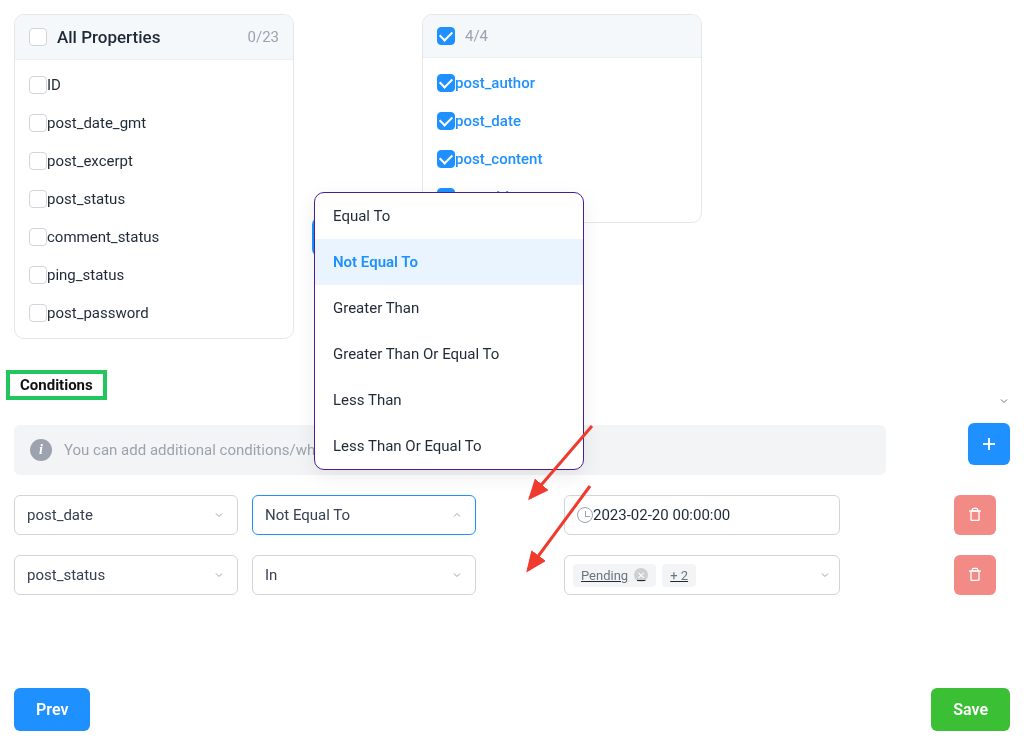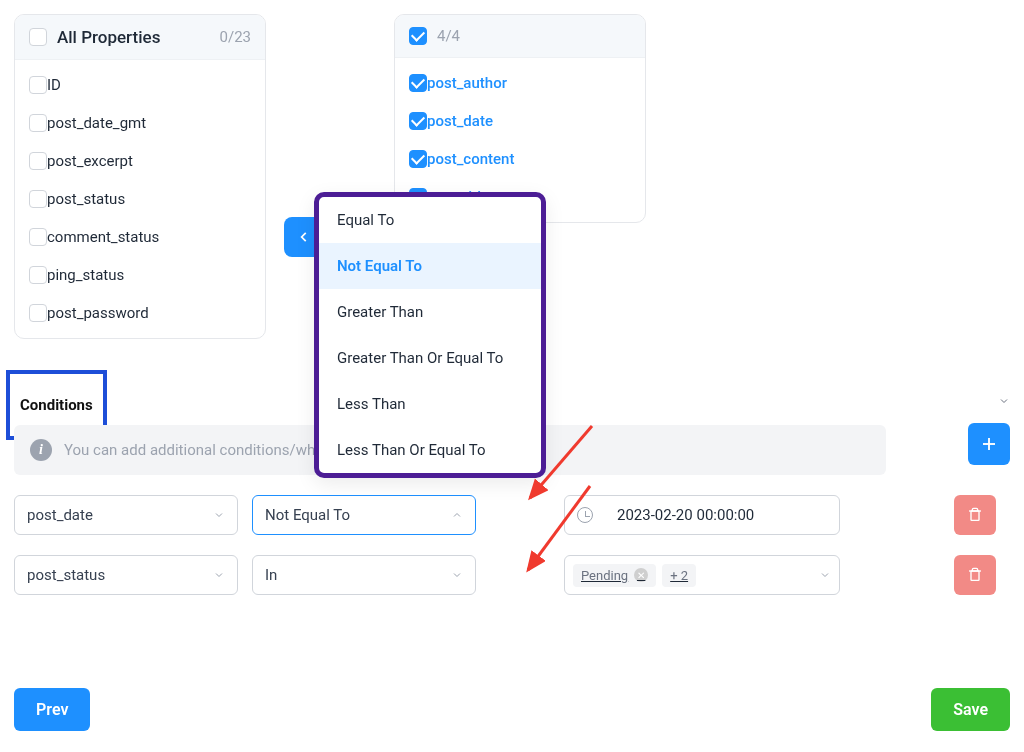--- a/index.html
+++ b/index.html
@@ -1,21 +1,21 @@
 <!DOCTYPE html>
 <html><head>
 <meta charset="utf-8">
 <style>
   * { box-sizing: border-box; margin: 0; padding: 0; font-family: -apple-system, BlinkMacSystemFont, "Segoe UI", Roboto, sans-serif; }
   body { background: #fff; width: 1024px; height: 752px; position: relative; font-size: 14px; color: #1f2937; }
 
   .transfer-wrap { display: flex; gap: 18px; padding: 14px 14px 0 14px; align-items: flex-start; }
 
   .panel {
-    width: 252px; border: 1px solid #e5e7eb; border-radius: 10px; background: #fff;
+    width: 280px; border: 1px solid #e5e7eb; border-radius: 10px; background: #fff;
     overflow: hidden;
   }
   .panel-header {
     background: #f5f8fb; padding: 12px 14px; display: flex; align-items: center; gap: 10px;
     border-bottom: 1px solid #eef1f4;
   }
   .panel-title { font-size: 17px; font-weight: 500; color: #1f2937; flex: 1; }
   .panel-count { font-size: 15px; color: #9ca3af; }
   .panel-list { padding: 6px 0; max-height: 290px; overflow: hidden; }
   .panel-item {
@@ -36,33 +36,33 @@
 
   .arrows { display: flex; gap: 12px; align-self: center; margin-top: 120px; }
   .arrow-btn {
     width: 40px; height: 40px; border-radius: 8px; background: #1e90ff; border: none;
     display: flex; align-items: center; justify-content: center; cursor: pointer;
   }
   .arrow-btn.disabled { background: #9fc8f8; }
   .arrow-btn svg { stroke: #fff; }
 
   .dropdown {
-    position: absolute; top: 192px; left: 314px; width: 232px; background: #fff;
-    border: 5px solid #4c1d95; border-radius: 10px; box-shadow: 0 6px 20px rgba(0,0,0,0.08);
+    position: absolute; top: 192px; left: 314px; width: 270px; background: #fff;
+    border: 1px solid #4c1d95; border-radius: 10px; box-shadow: 0 6px 20px rgba(0,0,0,0.08);
     z-index: 50; overflow: hidden;
   }
   .dd-item { padding: 14px 18px; font-size: 15px; cursor: pointer; }
   .dd-item.active { background: #eaf4ff; color: #1e90ff; font-weight: 600; }
 
   .section { padding: 0 14px; }
   .section-head {
     display: flex; align-items: center; justify-content: space-between; margin-top: 32px;
   }
   .section-title { font-size: 15px; font-weight: 700; color: #111; }
-  .highlight-box { border: 4px solid #1d4ed8; padding: 22px 10px; display: inline-block; position: absolute; top: 370px; left: 6px; }
+  .highlight-box { border: 4px solid #22c55e; padding: 2px 10px; display: inline-block; position: absolute; top: 370px; left: 6px; }
 
   .chev { width: 14px; height: 14px; }
 
   .info-bar {
     margin-top: 18px; background: #f3f4f6; border-radius: 6px; padding: 14px 16px;
     display: flex; align-items: center; gap: 12px; color: #9ca3af; font-size: 15px;
     width: 872px;
   }
   .info-icon {
     width: 22px; height: 22px; border-radius: 50%; background: #9ca3af; color: #fff;
@@ -83,21 +83,21 @@
   }
   .select-box.active { border: 1.5px solid #1e90ff; }
   .col-a { width: 224px; }
   .col-b { width: 224px; }
   .col-c { width: 276px; }
 
   .chevdown { width:12px; height:12px; }
 
   .date-box {
     height: 40px; border: 1px solid #d1d5db; border-radius: 6px; background: #fff;
-    display: flex; align-items: center; gap: 24px; padding: 0 12px; font-size: 15px; width: 276px;
+    display: flex; align-items: center; gap: 0; padding: 0 12px; font-size: 15px; width: 276px;
   }
   .clock { width:16px; height:16px; border:1.5px solid #9ca3af; border-radius:50%; position:relative; }
   .clock::after { content:""; position:absolute; width:4px; height:5px; border-left:1.5px solid #9ca3af; border-bottom:1.5px solid #9ca3af; top:3px; left:7px; }
 
   .tag-box {
     height: 40px; border: 1px solid #d1d5db; border-radius: 6px; background: #fff;
     display: flex; align-items: center; gap: 6px; padding: 0 8px; width: 276px; text-decoration: underline;
   }
   .tag {
     background: #f3f4f6; border-radius: 4px; padding: 4px 8px; font-size: 13px; color: #6b7280;

